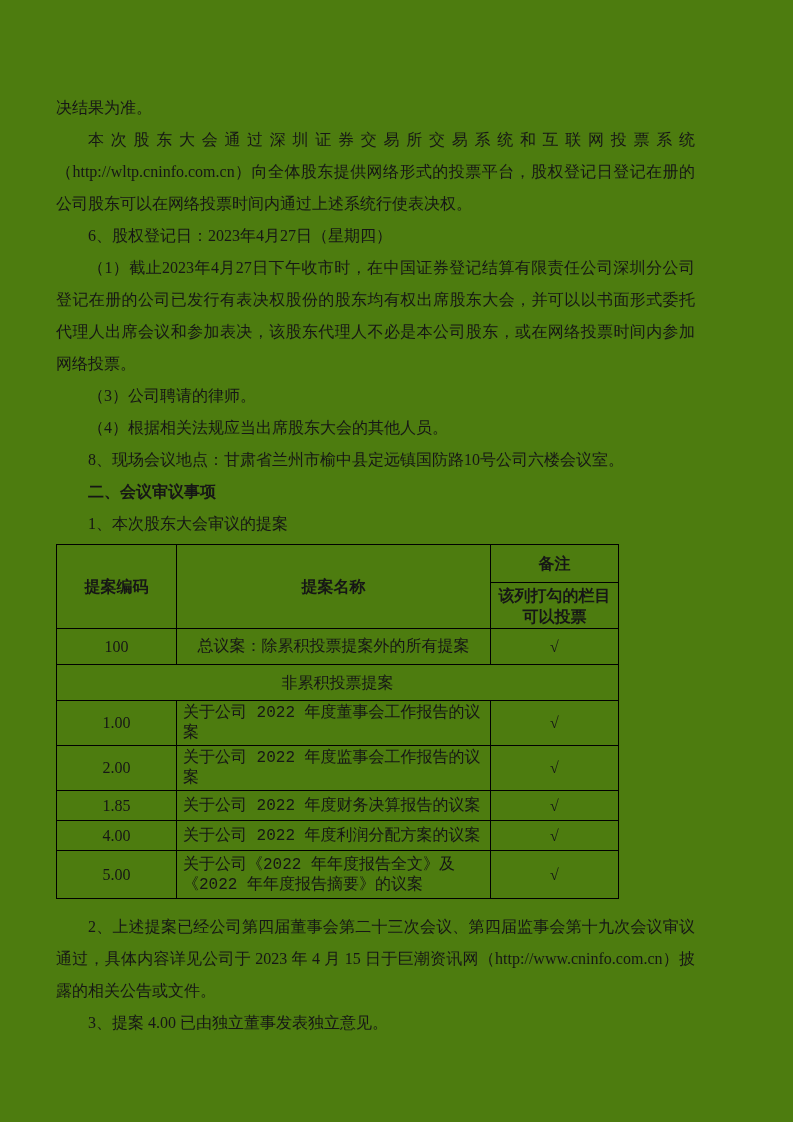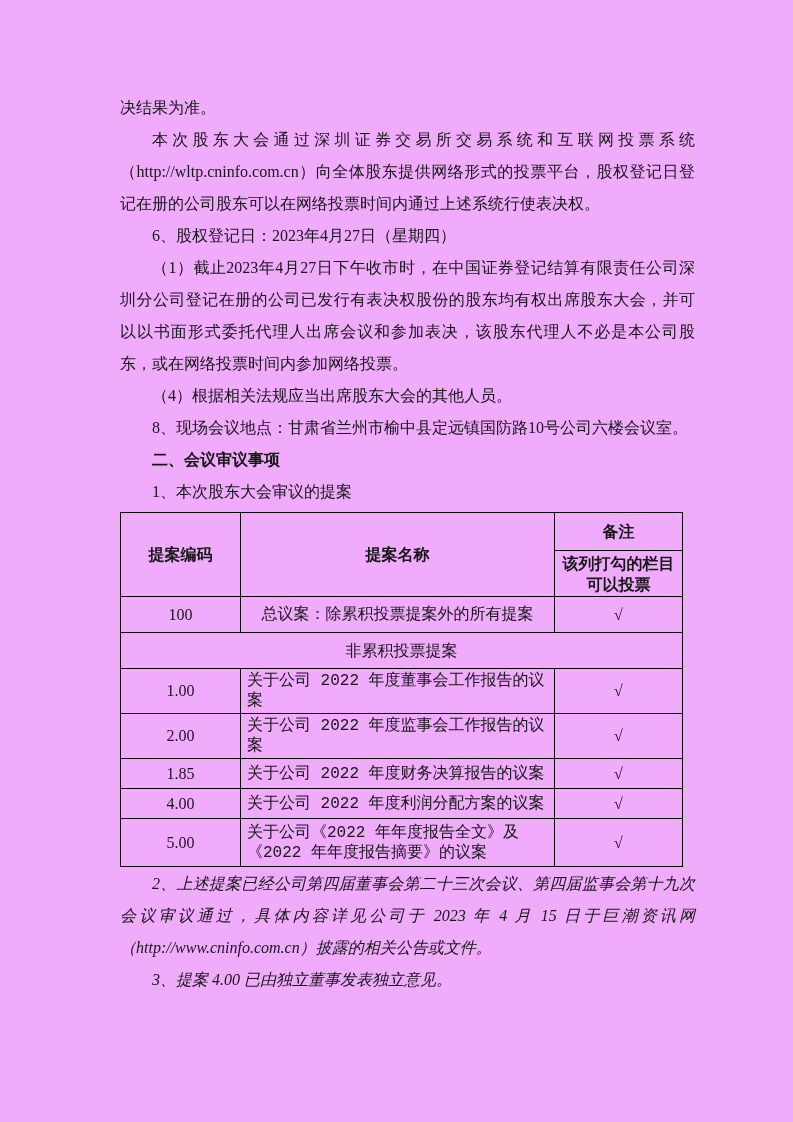--- a/index.html
+++ b/index.html
@@ -2,24 +2,24 @@
 <html><head>
 <meta charset="utf-8">
 <style>
   * { margin: 0; padding: 0; box-sizing: border-box; }
   html, body { background: #ffffff; }
   .page {
     position: relative;
     width: 793px;
     height: 1122px;
     margin: 0 auto;
-    background: #f0abfc;
+    background: #4d7c0f;
     color: #161616;
     font-family: "Liberation Serif", "DejaVu Serif", serif;
-    padding: 92px 98px 0 120px;
+    padding: 92px 98px 0 56px;
     overflow: hidden;
   }
   p.line {
     font-size: 16px;
     line-height: 32px;
   }
   p.indent { text-indent: 2em; }
   p.just { text-align: justify; }
   p.bold { font-weight: bold; }
 
@@ -44,31 +44,32 @@
     padding: 2px 3px 2px 6px;
     font-family: Liberation Mono, monospace;
   }
   table.proposals td.nm.center { text-align: center; padding: 2px 3px; }
   tr.hr1 { height: 38px; }
   tr.hr2 { height: 46px; }
   tr.r-tall { height: 36px; }
   tr.r-std  { height: 30px; }
   tr.r-two  { height: 48px; }
 
-  .closing { margin-top: 1px; font-style: italic; }
+  .closing { margin-top: 12px; }
 </style>
 </head>
 <body>
 
 <div class="page">
 
   <p class="line">决结果为准。</p>
   <p class="line indent just">本次股东大会通过深圳证券交易所交易系统和互联网投票系统（http://wltp.cninfo.com.cn）向全体股东提供网络形式的投票平台，股权登记日登记在册的公司股东可以在网络投票时间内通过上述系统行使表决权。</p>
   <p class="line indent">6、股权登记日：2023年4月27日（星期四）</p>
   <p class="line indent just">（1）截止2023年4月27日下午收市时，在中国证券登记结算有限责任公司深圳分公司登记在册的公司已发行有表决权股份的股东均有权出席股东大会，并可以以书面形式委托代理人出席会议和参加表决，该股东代理人不必是本公司股东，或在网络投票时间内参加网络投票。</p>
+  <p class="line indent">（3）公司聘请的律师。</p>
   <p class="line indent">（4）根据相关法规应当出席股东大会的其他人员。</p>
   <p class="line indent">8、现场会议地点：甘肃省兰州市榆中县定远镇国防路10号公司六楼会议室。</p>
   <p class="line indent bold">二、会议审议事项</p>
   <p class="line indent">1、本次股东大会审议的提案</p>
 
   <table class="proposals">
     <colgroup>
       <col style="width:120px">
       <col style="width:314px">
       <col style="width:128px">

